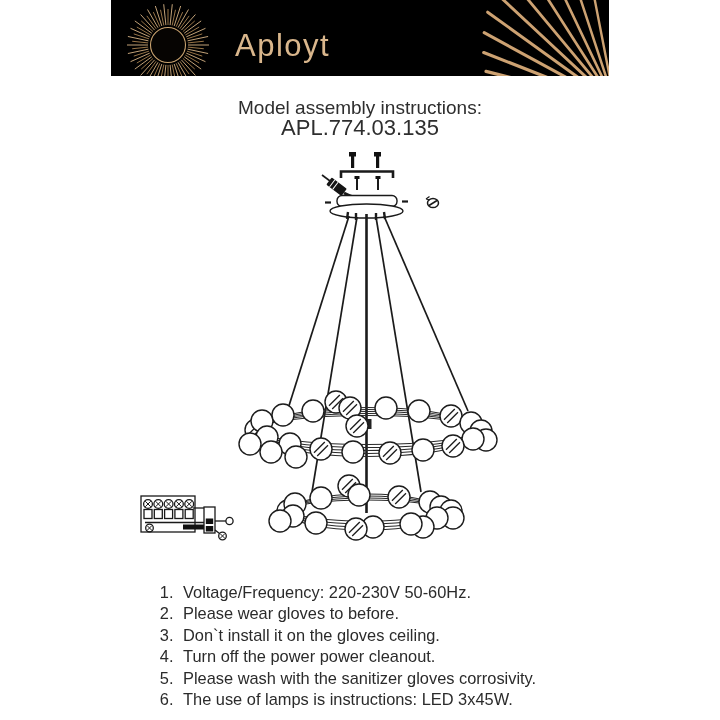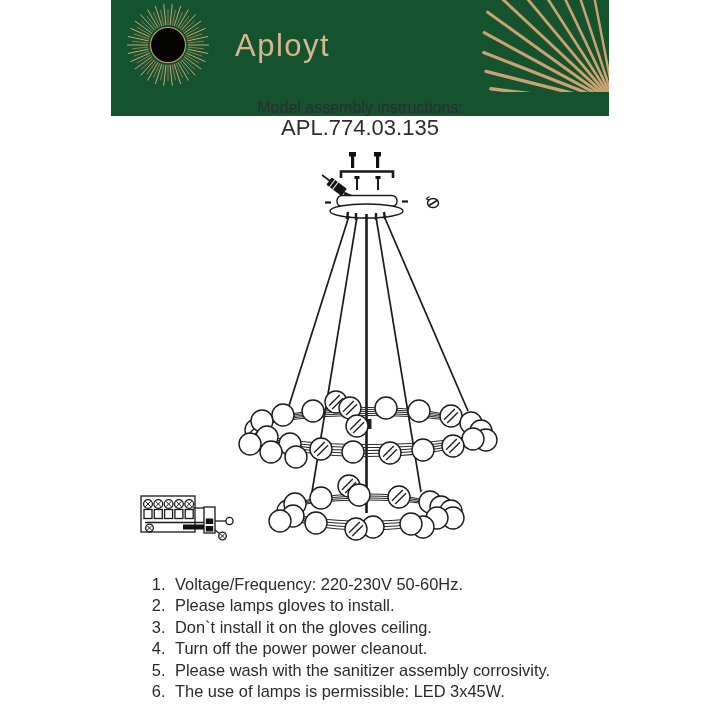--- a/index.html
+++ b/index.html
@@ -1,31 +1,31 @@
 <!DOCTYPE html>
 <html><head>
 <meta charset="utf-8">
 <style>
   html,body{margin:0;padding:0}
   body{
     width:720px;height:720px;background:#ffffff;position:relative;overflow:hidden;
     font-family:"Liberation Sans",sans-serif;
   }
-  .banner{position:absolute;left:111px;top:0;width:498px;height:116px;background:#14532d;overflow:hidden}
+  .banner{position:absolute;left:111px;top:0;width:498px;height:76px;background:#000000;overflow:hidden}
   .banner svg{position:absolute;left:0;top:0}
   .brand{
     position:absolute;left:124px;top:0;height:92px;display:flex;align-items:center;
     color:#d9b68c;font-size:31px;letter-spacing:1.5px;font-weight:400;
   }
   .titleblock{position:absolute;top:97px;left:0;width:720px;text-align:center;color:#2e2e2e}
-  .titleblock .t1{font-size:16px;line-height:21px}
+  .titleblock .t1{font-size:19px;line-height:21px}
   .titleblock .t2{font-size:22px;line-height:20px}
   .drawing{position:absolute;left:0;top:0;pointer-events:none}
   .instructions{position:absolute;left:141px;top:574px;color:#2b2b2b;font-size:16.4px;width:460px}
-  .instructions ol{margin:0;padding-left:29px}
+  .instructions ol{margin:8px;padding-left:29px}
   .instructions li{line-height:21.4px;padding-left:5px}
 </style>
 </head>
 <body>
 
 <div class="banner">
   <svg width="498" height="92" viewBox="0 0 498 92">
     <g id="starburst" transform="translate(57,45)">
         <line x1="20" y1="0" x2="41" y2="0" stroke="#d7b384" stroke-width="0.9"></line>
         <line x1="19.890437907365467" y1="2.090569265353069" x2="35.802788233257836" y2="3.7630246776355243" stroke="#a8814f" stroke-width="0.9"></line>
@@ -258,19 +258,19 @@
     <circle cx="229.5" cy="521" r="3.6" fill="#fff"></circle>
     <line x1="215" y1="530" x2="219.5" y2="533.5"></line>
     <circle cx="222.5" cy="536" r="3.8" fill="#fff"></circle>
     <path d="M220.1,533.6 l4.8,4.8 M224.9,533.6 l-4.8,4.8" stroke-width="1"></path>
   </g>
 </svg>
 
 <div class="instructions">
   <ol>
     <li>Voltage/Frequency: 220-230V 50-60Hz.</li>
-    <li>Please lamps gloves to install.</li>
+    <li>Please wear gloves to before.</li>
     <li>Don`t install it on the gloves ceiling.</li>
     <li>Turn off the power power cleanout.</li>
-    <li>Please wash with the sanitizer assembly corrosivity.</li>
-    <li>The use of lamps is permissible: LED 3x45W.</li>
+    <li>Please wash with the sanitizer gloves corrosivity.</li>
+    <li>The use of lamps is instructions: LED 3x45W.</li>
   </ol>
 </div>
 
 </body></html>

